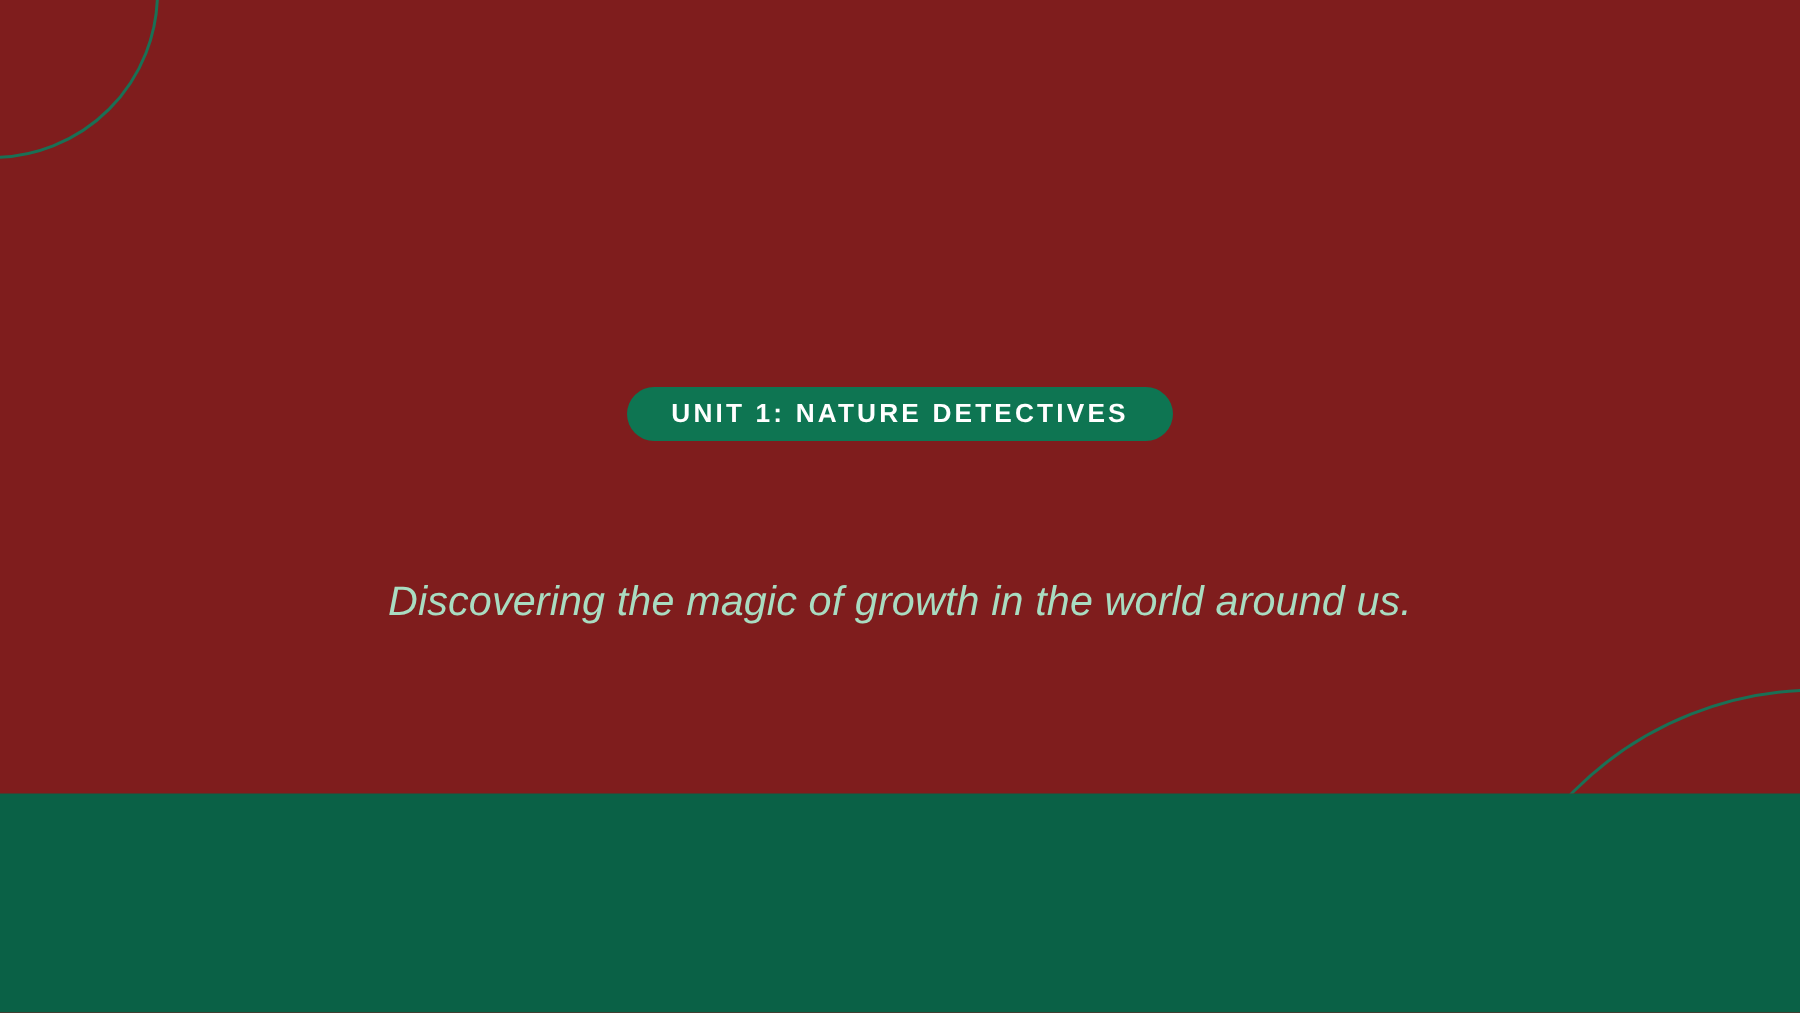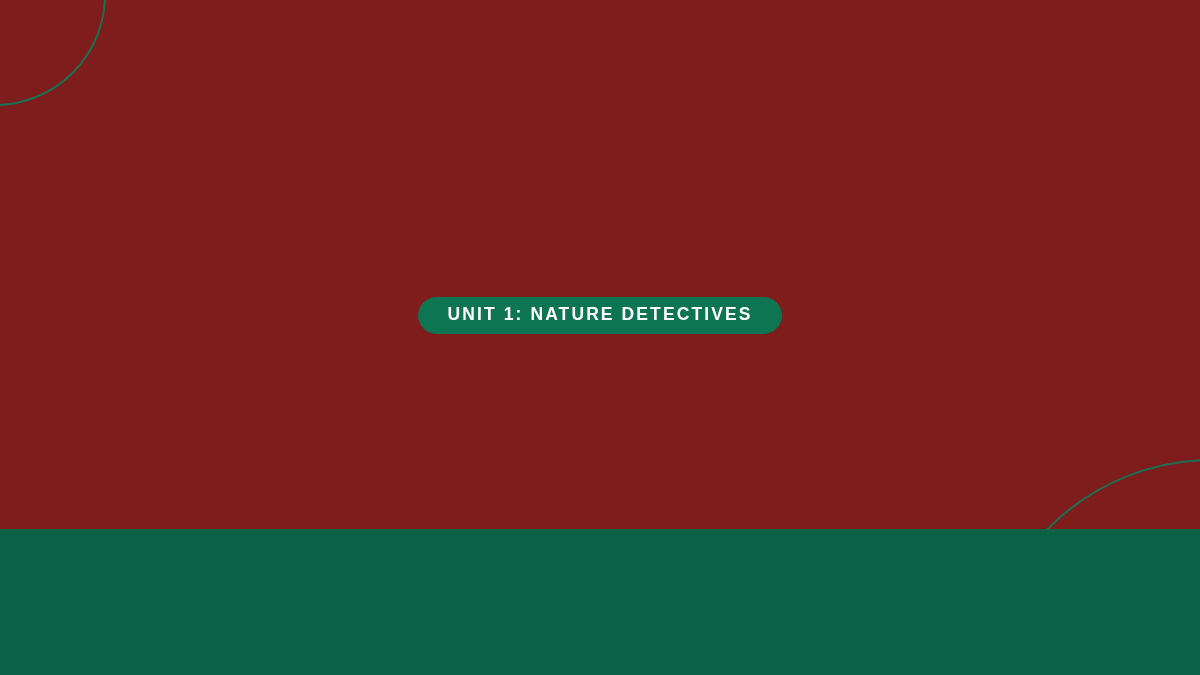--- a/index.html
+++ b/index.html
@@ -106,15 +106,16 @@
     <circle cx="1212" cy="690" r="230" fill="none" stroke="#1a7055" stroke-width="2"></circle>
   </svg>
 
   <div class="content">
 
     <div class="badge">UNIT 1: NATURE DETECTIVES</div>
 
     <h1 class="title">
     </h1>
 
+    <p class="subtitle">Discovering the magic of growth in the world around us.</p>
 
   </div>
 </div>
 
 </body></html>

